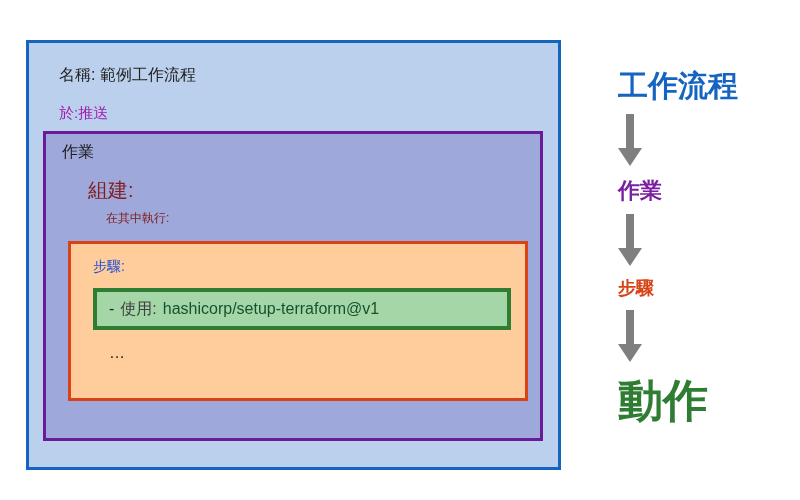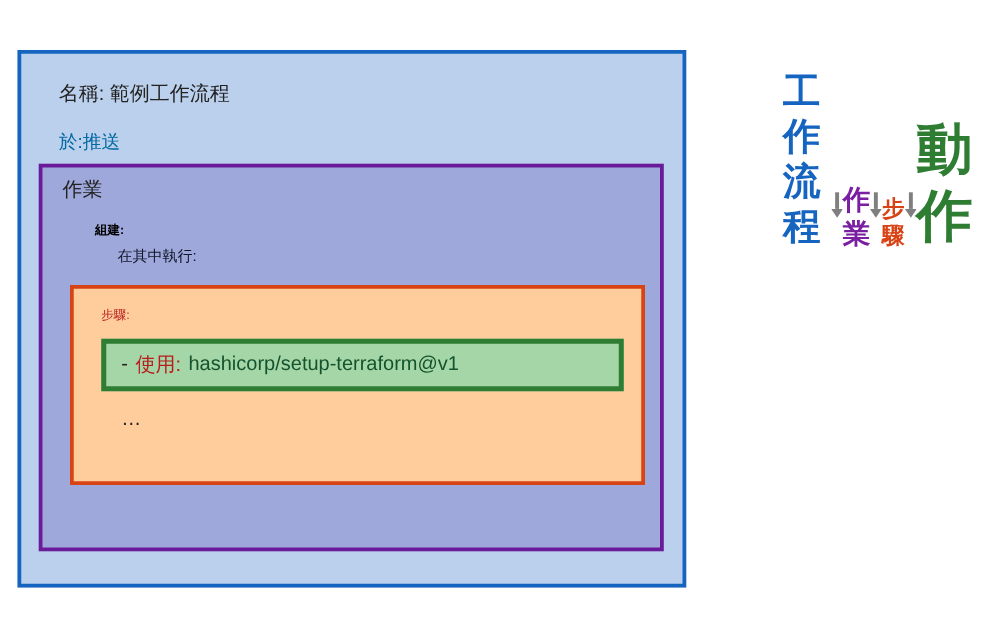--- a/index.html
+++ b/index.html
@@ -5,115 +5,114 @@
     * { box-sizing: border-box; margin: 0; padding: 0; }
     body {
       width: 800px;
       height: 500px;
       background: #fff;
       font-family: "Microsoft YaHei", "PingFang TC", sans-serif;
       position: relative;
     }
     .diagram-area {
       position: absolute;
-      left: 14px;
+      left: 26px;
       top: 40px;
       width: 535px;
       height: 430px;
     }
     .box-workflow {
       width: 535px;
       height: 430px;
       border: 3px solid #1565C0;
       background: #BBD0EC;
       padding: 18px 14px 14px 14px;
     }
     .workflow-name {
       font-size: 16px;
       color: #222;
       margin-left: 16px;
       margin-top: 4px;
     }
     .workflow-on {
       font-size: 15px;
-      color: #0369a1;
+      color: #a21caf;
       margin-left: 16px;
       margin-top: 18px;
     }
     .box-jobs {
       margin-top: 8px;
       border: 3px solid #6A1B9A;
       background: #9FA8DA;
       width: 500px;
       height: 310px;
       padding: 6px 14px 14px 14px;
     }
     .jobs-label {
       font-size: 16px;
       color: #222;
       margin-left: 2px;
       margin-top: 2px;
     }
     .build-label {
-      font-size: 10px;
-      color: #000000;
+      font-size: 20px;
+      color: #7f1d1d;
       margin-left: 28px;
       margin-top: 14px;
-      font-weight: bold;
     }
     .runs-label {
       font-size: 12px;
-      color: #0f172a;
+      color: #7f1d1d;
       margin-left: 46px;
       margin-top: 6px;
     }
     .box-steps {
       margin-top: 14px;
       margin-left: 8px;
       border: 3px solid #D84315;
       background: #FFCC9C;
       width: 460px;
       height: 160px;
       padding: 10px 14px;
     }
     .steps-label {
-      font-size: 10px;
-      color: #b91c1c;
+      font-size: 14px;
+      color: #1d4ed8;
       margin-left: 8px;
       margin-top: 4px;
     }
     .box-action {
       margin-top: 12px;
       margin-left: 8px;
       border: 4px solid #2E7D32;
       background: #A5D6A7;
       width: 418px;
       height: 42px;
       display: flex;
       align-items: center;
       padding-left: 12px;
       font-size: 16px;
     }
     .action-dash { color: #222; margin-right: 6px; }
-    .action-uses { color: #b91c1c; margin-right: 6px; }
+    .action-uses { color: #404040; margin-right: 6px; }
     .action-ref { color: #14532d; font-family: "Segoe UI", sans-serif; }
     .steps-ellipsis {
       font-size: 16px;
       color: #222;
       margin-left: 24px;
       margin-top: 14px;
     }
     .legend {
       position: absolute;
       left: 618px;
-      top: 56px;
+      top: 68px;
       width: 160px;
       display: flex;
-      flex-direction: row;
-      align-items: flex-end;
+      flex-direction: column;
+      align-items: flex-start;
     }
     .legend-item {
       font-weight: bold;
       text-align: center;
       line-height: 1.2;
     }
     .lg-workflow { font-size: 30px; color: #1565C0; }
     .lg-jobs { font-size: 22px; color: #7B1FA2; margin-top: 2px; }
     .lg-steps { font-size: 18px; color: #D84315; margin-top: 2px; }
     .lg-action { font-size: 45px; color: #2E7D32; margin-top: 2px; }

